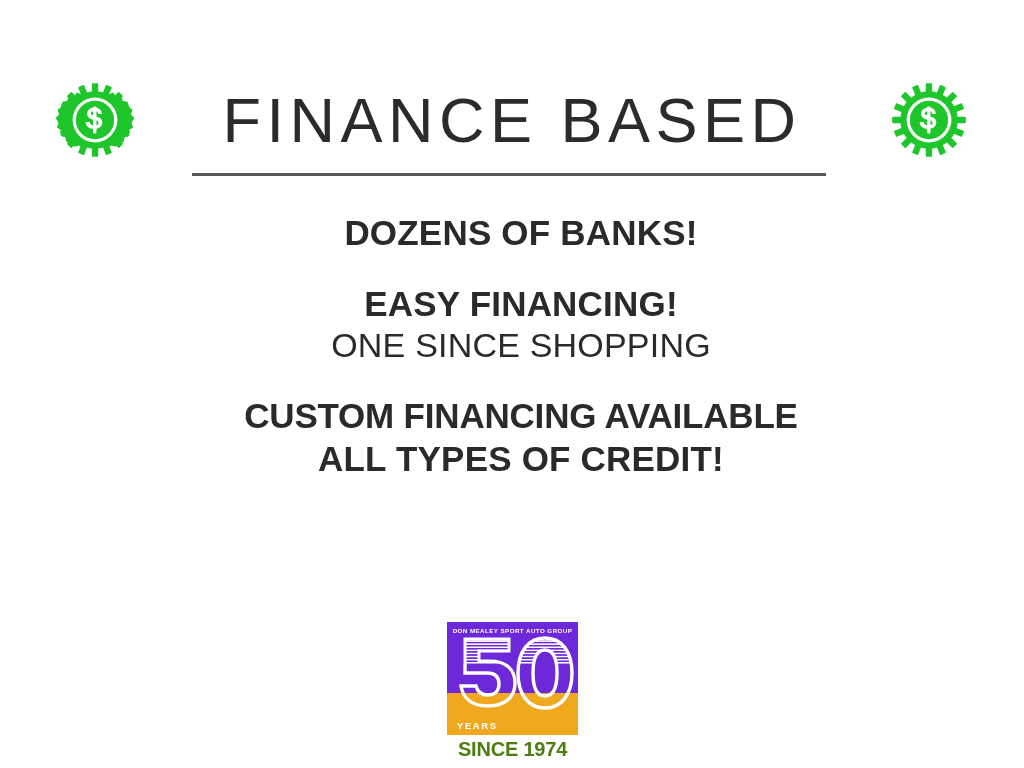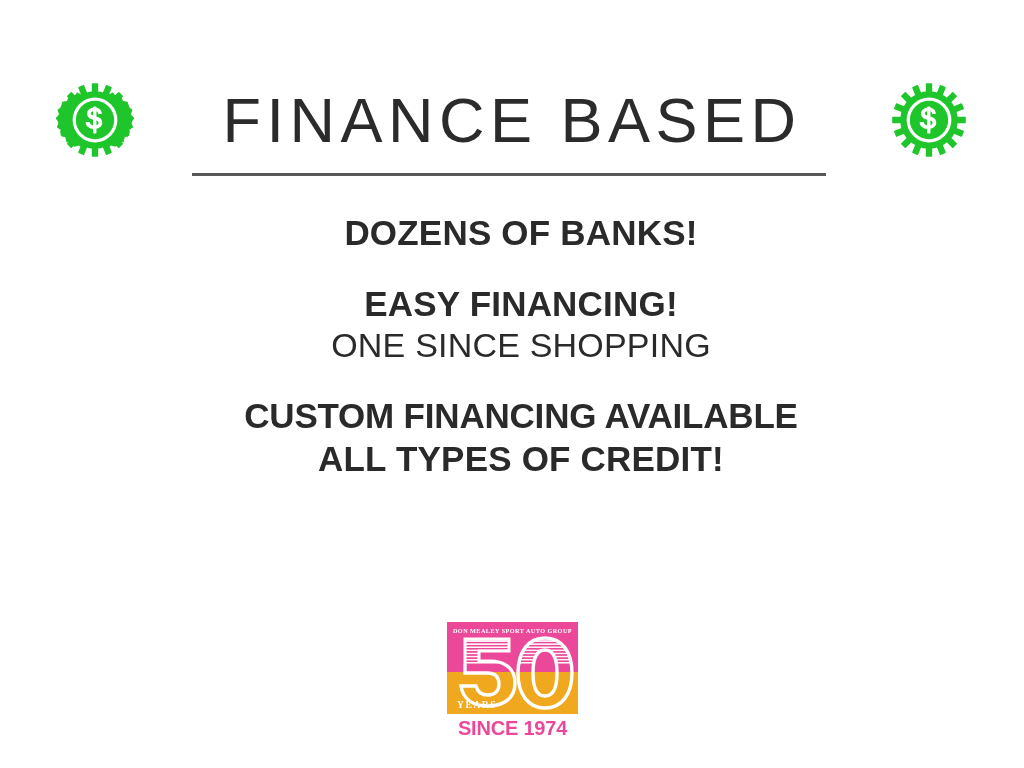--- a/index.html
+++ b/index.html
@@ -103,24 +103,23 @@
   
   .logo-wrap {
     position: absolute;
     left: 447px;
     top: 622px;
     width: 131px;
   }
   .logo-box {
     position: relative;
     width: 131px;
-    height: 92px;
-    background: #ec4899;
+    height: 113px;
+    background: #6d28d9;
     overflow: hidden;
-    font-family: Liberation Serif, serif;
   }
   .logo-yellow {
     position: absolute;
     left: 0;
     bottom: 0;
     width: 131px;
     height: 42px;
     background: #f0a81e;
   }
   .logo-top-text {
@@ -150,21 +149,21 @@
     bottom: 4px;
     color: #ffffff;
     font-size: 9.5px;
     font-weight: 700;
     letter-spacing: 1.6px;
     z-index: 4;
   }
   .logo-since {
     width: 131px;
     text-align: center;
-    color: #ec4899;
+    color: #4d7c0f;
     font-size: 20px;
     font-weight: 700;
     letter-spacing: -0.2px;
     margin-top: 3px;
     white-space: nowrap;
     font-family: "Liberation Sans", sans-serif;
   }
 </style>
 </head>
 <body>

